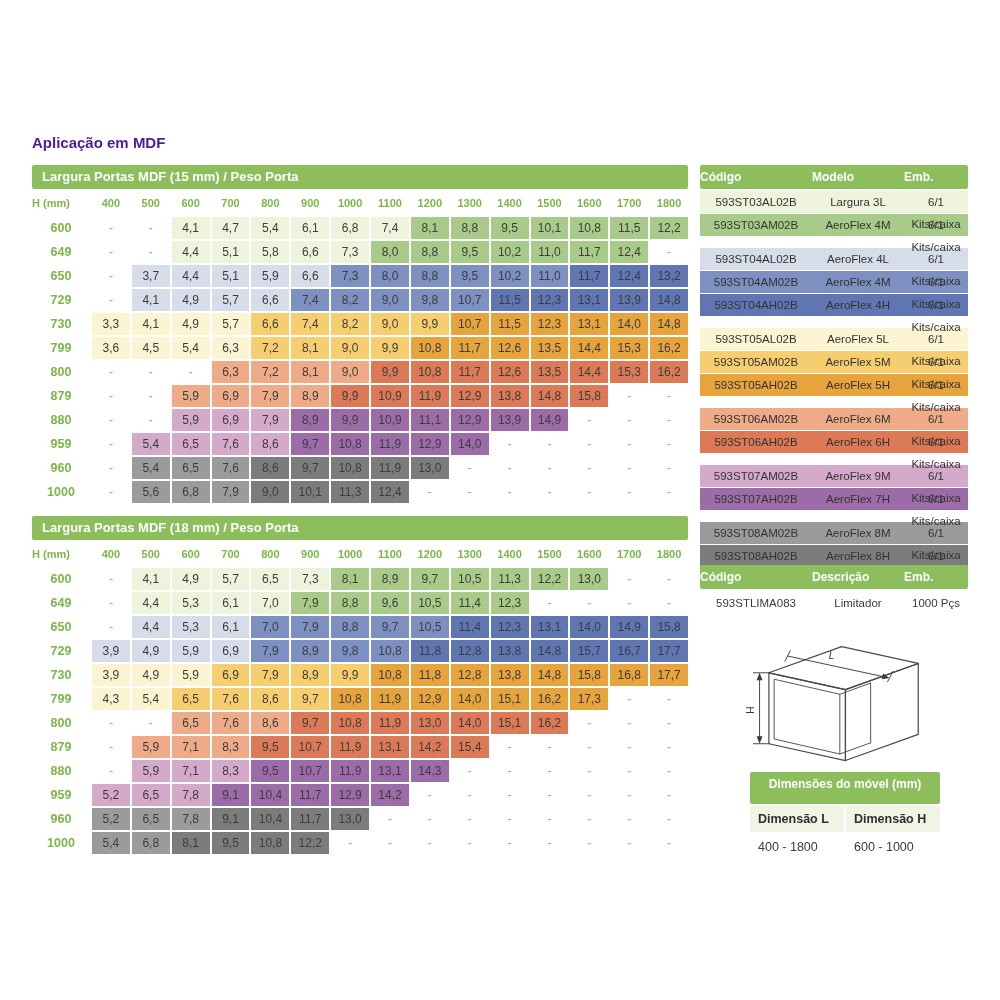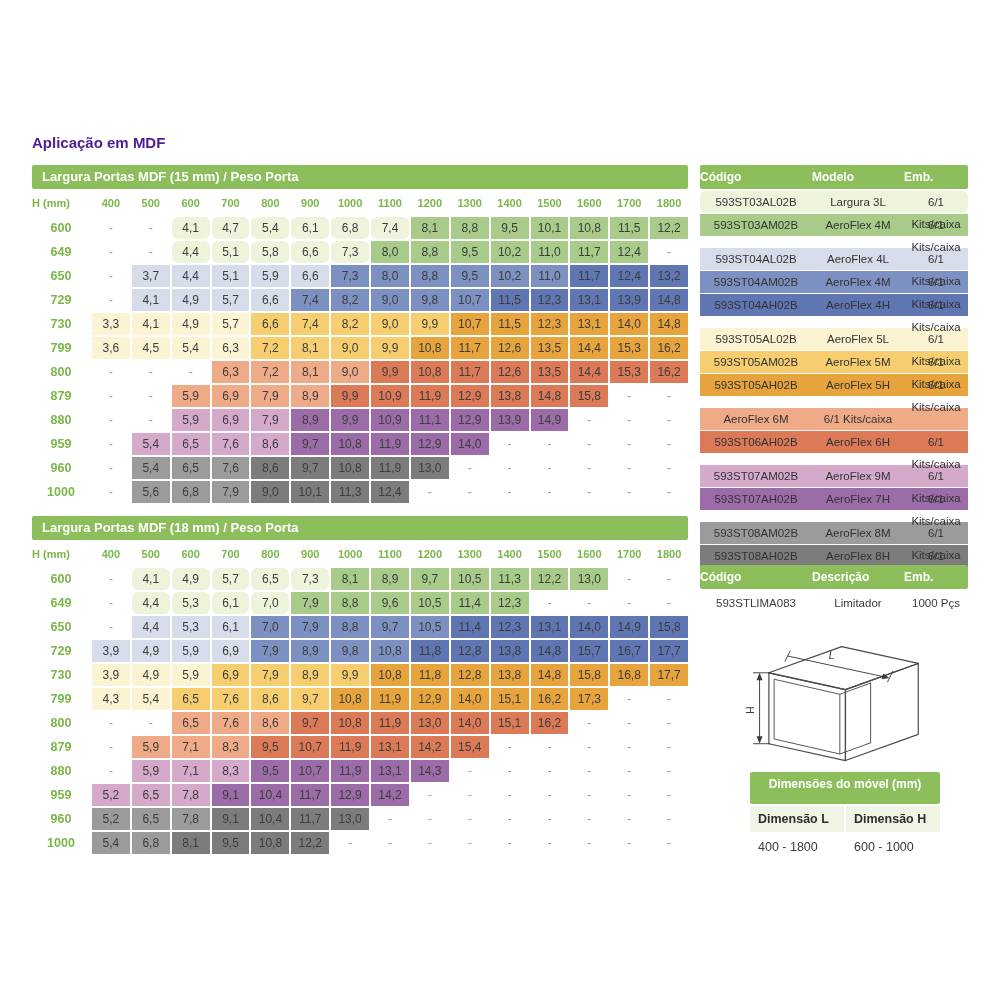--- a/index.html
+++ b/index.html
@@ -9,21 +9,21 @@
   
   .wtable{left:32px;width:656px;}
   #wt0{top:165px;} #wt1{top:516px;}
   .bar{height:24px;line-height:24px;background:var(--green_bar);color:#fff;font-weight:bold;font-size:13px;padding-left:10px;box-sizing:border-box;border-radius:2px;}
   .grid{display:grid;grid-template-columns:58px repeat(15,1fr);gap:2px;margin-top:2px;}
   .colh{height:24px;line-height:24px;font-size:11px;font-weight:bold;color:var(--label_green);text-align:center;}
   .corner{text-align:left;}
   .rowh{height:22px;line-height:22px;font-size:12.5px;font-weight:bold;color:var(--label_green);text-align:center;}
   .c{height:22px;line-height:22px;font-size:12px;text-align:center;color:#3d3d3d;}
   .nul{color:#9b9b9b;}
-  .s-gl{background:var(--gl);border-radius:6px;} .s-gm{background:var(--gm);}
+  .s-gl{background:var(--gl);} .s-gm{background:var(--gm);}
   .s-bl{background:var(--bl);} .s-bm{background:var(--bm);} .s-bd{background:var(--bd);}
   .s-yl{background:var(--yl);} .s-ym{background:var(--ym);} .s-od{background:var(--od);}
   .s-sl{background:var(--sl);} .s-sd{background:var(--sd);}
   .s-pl{background:var(--pl);} .s-pd{background:var(--pd);}
   .s-grm{background:var(--grm);} .s-grd{background:var(--grd);}
   
   .kits{left:700px;top:165px;width:268px;}
   .khead,.krow{display:grid;grid-template-columns:112px 92px 64px;}
   .khead{height:24px;line-height:24px;background:var(--green_bar);color:#fff;font-weight:bold;font-size:12px;text-align:left;border-radius:2px;}
   .kgroup{margin-top:12px;}
@@ -525,20 +525,21 @@
             <span class="kc">6/1 Kits/caixa</span>
           </div>
           <div class="krow s-od">
             <span class="kc">593ST05AH02B</span>
             <span class="kc">AeroFlex 5H</span>
             <span class="kc">6/1 Kits/caixa</span>
           </div>
         </div>
         <div class="kgroup">
           <div class="krow s-sl">
+            <span class="kc">593ST06AM02B</span>
             <span class="kc">AeroFlex 6M</span>
             <span class="kc">6/1 Kits/caixa</span>
           </div>
           <div class="krow s-sd">
             <span class="kc">593ST06AH02B</span>
             <span class="kc">AeroFlex 6H</span>
             <span class="kc">6/1 Kits/caixa</span>
           </div>
         </div>
         <div class="kgroup">

